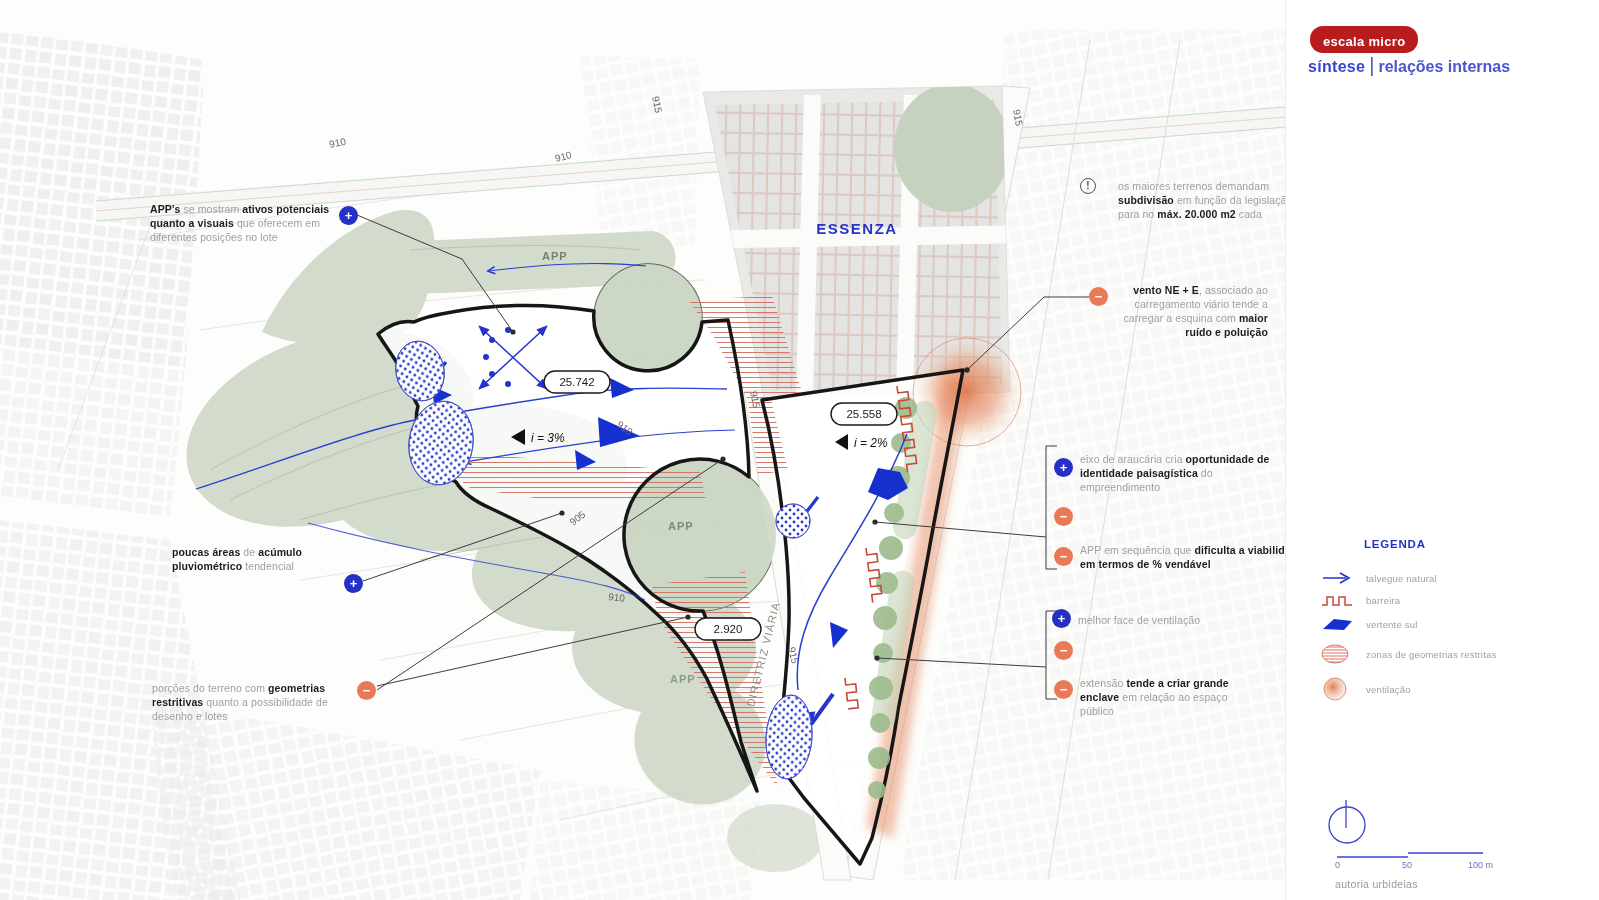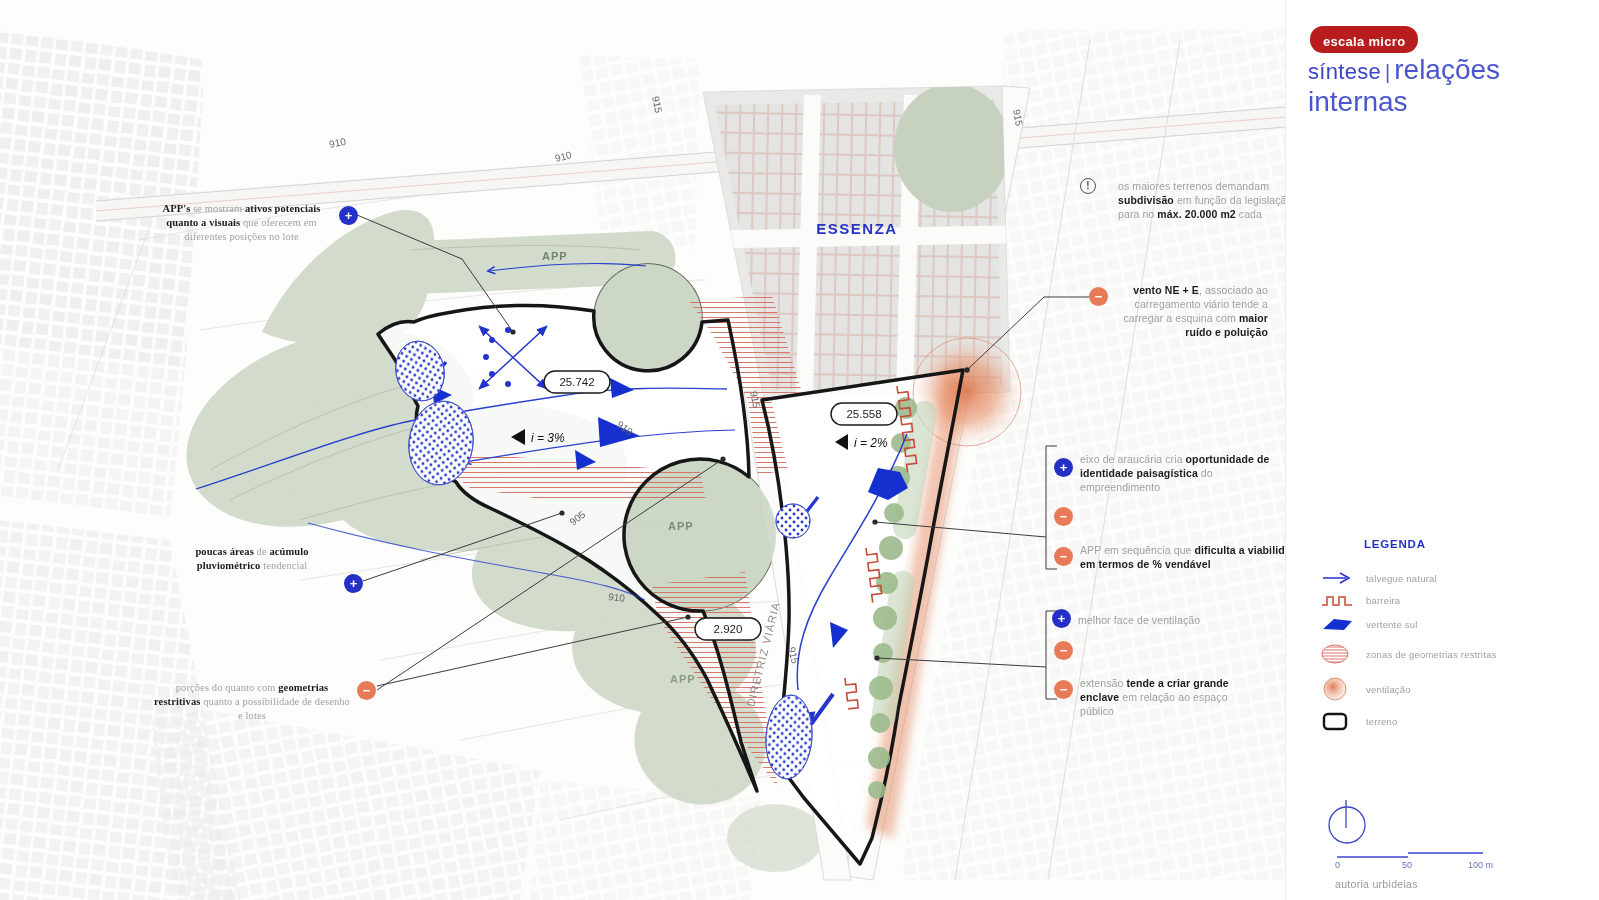--- a/index.html
+++ b/index.html
@@ -6,34 +6,34 @@
   #stage{position:relative;width:1599px;height:900px;overflow:hidden;background:#fdfdfc;
          font-family:"Liberation Sans","DejaVu Sans",sans-serif;}
   #map-svg{position:absolute;left:0;top:0;}
   .divider{position:absolute;top:0;width:1px;height:900px;background:#ebebe9;}
   .right-panel{position:absolute;left:1286px;top:0;width:313px;height:900px;background:#ffffff;}
 
   
   .ann{position:absolute;font-size:10.5px;line-height:1.34;letter-spacing:.1px;}
   .ann .b{color:#1c1c1c;font-weight:700;}
   .ann .g{color:#9f9f9f;font-weight:400;}
-  .ra{text-align:center;font-family:Liberation Serif, serif;}
+  .ra{text-align:left;}
   .sign{position:absolute;width:19px;height:19px;border-radius:50%;display:flex;
         align-items:center;justify-content:center;color:#fff;font-weight:700;font-size:13px;line-height:1;}
   .sign.plus{background:#2531c6;}
   .sign.minus{background:#e87a58;}
   .sign.alert{width:14px;height:14px;background:transparent;border:1.7px solid #46564c;
               color:#46564c;font-size:10px;}
 
   
   .tag-pill{position:absolute;left:1310px;top:26px;background:#b91c1c;color:#fff;
             font-size:13px;font-weight:600;padding:8px 13px 4px;border-radius:13px;letter-spacing:.3px;}
   .big-title{position:absolute;left:1308px;top:54px;color:#3a45cb;}
-  .big-title .t1{font-size:22px;font-weight:400;letter-spacing:.3px;}
-  .big-title .t2{font-size:28px;font-weight:400;color:#4a55cf;}
+  .big-title .t1{font-size:16px;font-weight:700;letter-spacing:.3px;}
+  .big-title .t2{font-size:16px;font-weight:700;color:#4a55cf;}
   .big-title .sep{font-size:20px;font-weight:300;color:#4a55cf;padding:0 4px;}
 
   
   .legend-head{position:absolute;left:1333px;top:538px;color:#2531c6;font-size:11.5px;
                font-weight:700;letter-spacing:.8px;padding-left:31px;}
   .legend{position:absolute;left:1320px;top:570px;width:265px;}
   .lrow{display:flex;align-items:center;}
   .lrow .ic{width:46px;flex:none;display:flex;align-items:center;}
   .lrow .lab{font-size:9.5px;color:#9f9f9f;letter-spacing:.2px;}
 
@@ -342,21 +342,21 @@
     </div>
 
 <div class="ann ra" style="left:172px;top:545px;width:160px;">
   <span class="b">poucas áreas</span><span class="g"> de </span><span class="b">acúmulo pluviométrico</span><span class="g"> tendencial</span>
 </div>
 <div class="sign plus" style="left:344px;top:574px;">
       <span>+</span>
     </div>
 
 <div class="ann ra" style="left:152px;top:681px;width:200px;">
-  <span class="g">porções do quanto com </span><span class="b">geometrias restritivas</span><span class="g"> quanto a possibilidade de desenho e lotes</span>
+  <span class="g">porções do terreno com </span><span class="b">geometrias restritivas</span><span class="g"> quanto a possibilidade de desenho e lotes</span>
 </div>
 <div class="sign minus" style="left:357px;top:681px;">
       <span>−</span>
     </div>
 
 <div class="sign alert" style="left:1080px;top:178px;">
       <span>!</span>
     </div>
 <div class="ann" style="left:1118px;top:179px;width:175px;">
   <span class="g">os maiores terrenos demandam </span><span class="b">subdivisão</span><span class="g"> em função da legislação para no </span><span class="b">máx. 20.000 m2</span><span class="g"> cada</span>
@@ -463,28 +463,20 @@
       <svg width="40" height="26">
         <radialGradient id="lgVent" cx="40%" cy="40%" r="65%">
           <stop offset="0%" stop-color="#dd6f45" stop-opacity="0.9"></stop>
           <stop offset="100%" stop-color="#f3c4ac" stop-opacity="0.25"></stop>
         </radialGradient>
         <circle cx="15" cy="13" r="11" fill="url(#lgVent)" stroke="#d97a52" stroke-width="0.8"></circle>
       </svg>
     </span>
     <span class="lab">ventilação</span>
   </div>
-  <div class="lrow">
-    <span class="ic">
-      <svg width="40" height="22">
-            <rect x="4" y="4" width="22" height="15" rx="4" fill="none" stroke="#141414" stroke-width="2.4"></rect>
-          </svg>
-    </span>
-    <span class="lab">terreno</span>
-  </div>
 </div>
 
 <svg class="northscale" width="300" height="120">
   <g stroke="#3a45cb" stroke-width="1.3" fill="none">
     <circle cx="57" cy="63" r="18"></circle>
     <line x1="56" y1="38" x2="56" y2="66"></line>
   </g>
   <g stroke="#3a45cb" stroke-width="1.5">
     <line x1="47" y1="95" x2="118" y2="95"></line>
     <line x1="118" y1="91" x2="193" y2="91"></line>

